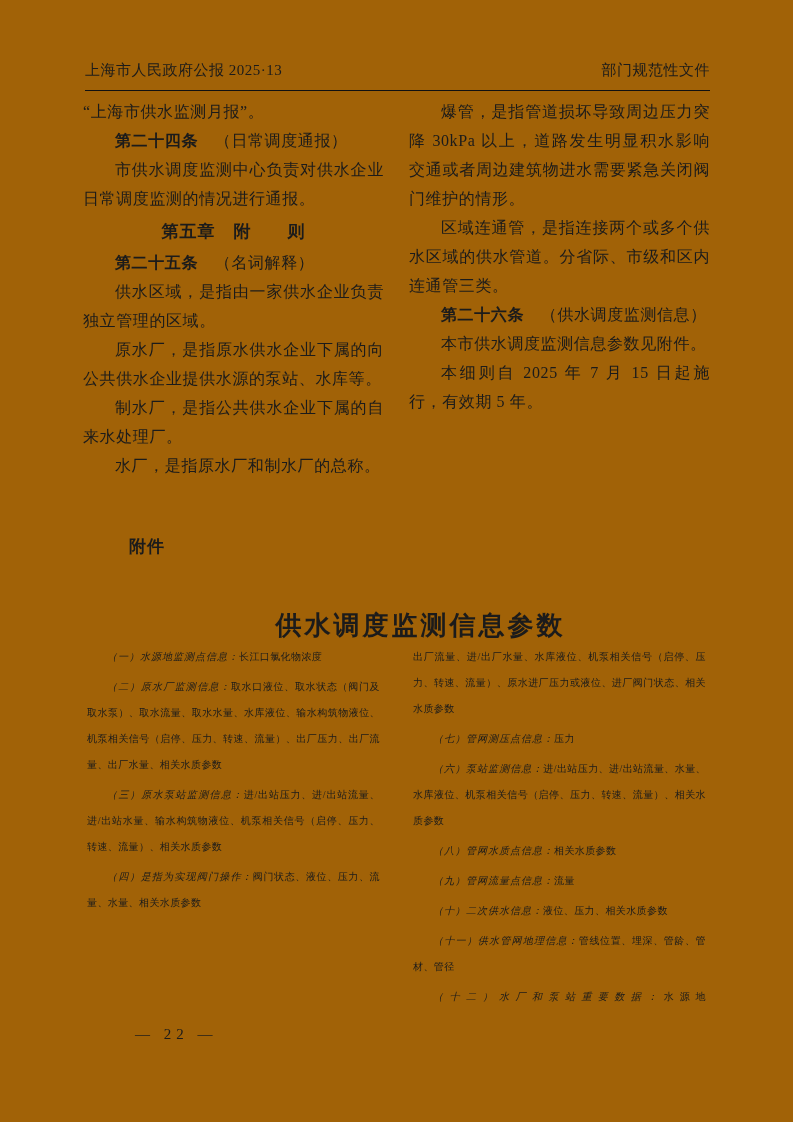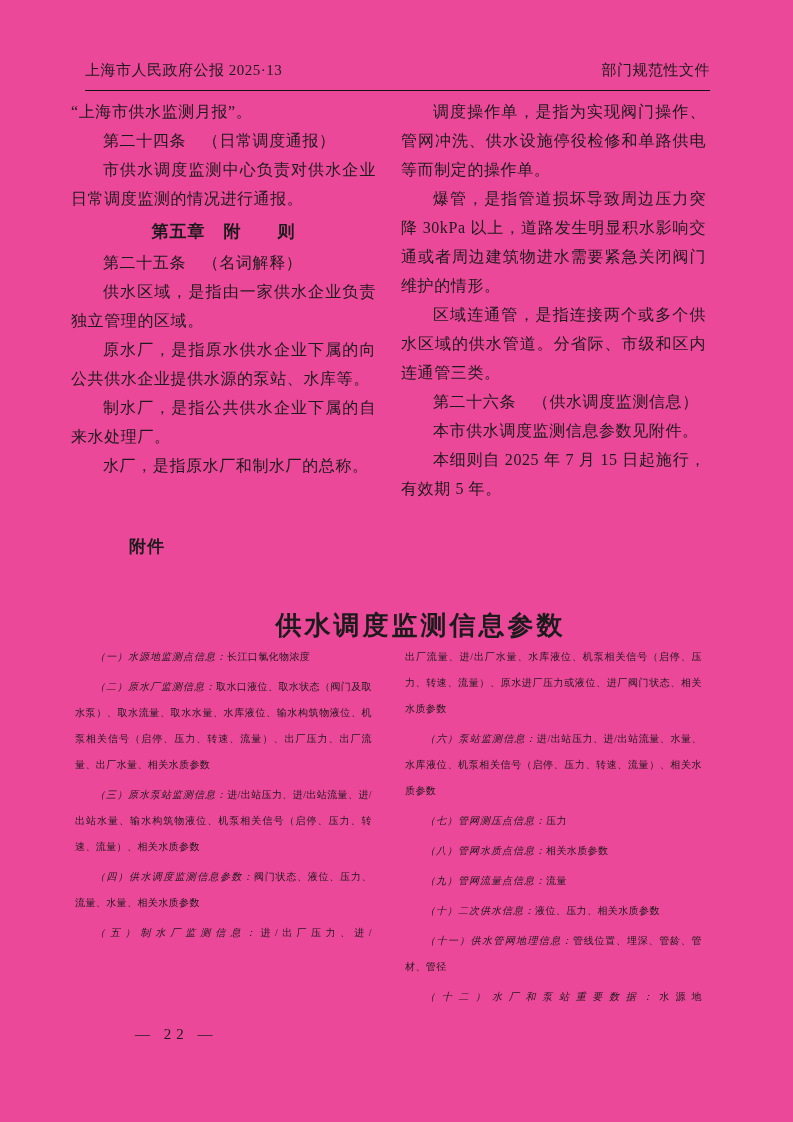--- a/index.html
+++ b/index.html
@@ -1,21 +1,21 @@
 <!DOCTYPE html>
 <html lang="zh"><head>
 <meta charset="utf-8">
 <style>
   html, body { margin: 0; padding: 0; background: #ffffff; }
   .page {
     position: relative;
     width: 793px;
     height: 1122px;
     margin: 0 auto;
-    background: #ec4899;
+    background: #a16207;
     color: #1b1b1b;
     font-family: "Liberation Serif", "DejaVu Serif", serif;
     overflow: hidden;
   }
   
   .doc-header {
     position: absolute;
     top: 61px; left: 85px; right: 83px;
     display: flex;
     justify-content: space-between;
@@ -26,21 +26,21 @@
     position: absolute;
     top: 90px; left: 85px; right: 83px;
     height: 0;
     border: none;
     border-top: 1.6px solid #111;
     margin: 0;
   }
   
   .two-col {
     position: absolute;
-    left: 71px; right: 83px;
+    left: 83px; right: 83px;
     display: flex;
     gap: 25px;
   }
   .col { width: 305px; }
   .article-cols { top: 97px; }
   .article-cols p {
     margin: 0;
     font-size: 16px;
     line-height: 29px;
     text-align: justify;
@@ -52,21 +52,21 @@
     text-indent: 0;
     text-align: center;
     font-family: "Liberation Sans", "DejaVu Sans", sans-serif;
     font-weight: bold;
     font-size: 17px;
     letter-spacing: 1px;
     margin: 4px 0 2px 0;
   }
   .clause-head {
     font-family: "Liberation Sans", "DejaVu Sans", sans-serif;
-    font-weight: normal;
+    font-weight: bold;
     margin-right: 1.05em;
     margin-top: 20px;
   }
   
   .attachment-label {
     position: absolute;
     top: 535px; left: 85px;
     font-family: "Liberation Sans", "DejaVu Sans", sans-serif;
     font-weight: bold;
     font-size: 17px;
@@ -126,44 +126,42 @@
       <p><span class="clause-head">第二十四条</span><span>（日常调度通报）</span></p>
       <p><span>市供水调度监测中心负责对供水企业日常调度监测的情况进行通报。</span></p>
       <p class="chapter"><span>第五章　附　　则</span></p>
       <p><span class="clause-head">第二十五条</span><span>（名词解释）</span></p>
       <p><span>供水区域，是指由一家供水企业负责独立管理的区域。</span></p>
       <p><span>原水厂，是指原水供水企业下属的向公共供水企业提供水源的泵站、水库等。</span></p>
       <p><span>制水厂，是指公共供水企业下属的自来水处理厂。</span></p>
       <p><span>水厂，是指原水厂和制水厂的总称。</span></p>
     </div>
     <div class="col">
-      <p><span>调度操作单，是指为实现阀门操作、管网冲洗、供水设施停役检修和单路供电等而制定的操作单。</span></p>
       <p><span>爆管，是指管道损坏导致周边压力突降 30kPa 以上，道路发生明显积水影响交通或者周边建筑物进水需要紧急关闭阀门维护的情形。</span></p>
       <p><span>区域连通管，是指连接两个或多个供水区域的供水管道。分省际、市级和区内连通管三类。</span></p>
       <p><span class="clause-head">第二十六条</span><span>（供水调度监测信息）</span></p>
       <p><span>本市供水调度监测信息参数见附件。</span></p>
       <p><span>本细则自 2025 年 7 月 15 日起施行，有效期 5 年。</span></p>
     </div>
   </section>
 
   <div class="attachment-label">附件</div>
   <h1 class="attachment-title">供水调度监测信息参数</h1>
 
   <section class="two-col attachment-cols">
     <div class="col">
       <p><span class="item-label">（一）水源地监测点信息：</span><span>长江口氯化物浓度</span></p>
       <p><span class="item-label">（二）原水厂监测信息：</span><span>取水口液位、取水状态（阀门及取水泵）、取水流量、取水水量、水库液位、输水构筑物液位、机泵相关信号（启停、压力、转速、流量）、出厂压力、出厂流量、出厂水量、相关水质参数</span></p>
       <p><span class="item-label">（三）原水泵站监测信息：</span><span>进/出站压力、进/出站流量、进/出站水量、输水构筑物液位、机泵相关信号（启停、压力、转速、流量）、相关水质参数</span></p>
-      <p><span class="item-label">（四）供水调度监测信息参数：</span><span>阀门状态、液位、压力、流量、水量、相关水质参数</span></p>
-      <p class="stretch-last"><span class="item-label">（五）制水厂监测信息：</span><span>进/出厂压力、进/</span></p>
+      <p><span class="item-label">（四）是指为实现阀门操作：</span><span>阀门状态、液位、压力、流量、水量、相关水质参数</span></p>
     </div>
     <div class="col">
       <p class="cont"><span>出厂流量、进/出厂水量、水库液位、机泵相关信号（启停、压力、转速、流量）、原水进厂压力或液位、进厂阀门状态、相关水质参数</span></p>
+      <p><span class="item-label">（七）管网测压点信息：</span><span>压力</span></p>
       <p><span class="item-label">（六）泵站监测信息：</span><span>进/出站压力、进/出站流量、水量、水库液位、机泵相关信号（启停、压力、转速、流量）、相关水质参数</span></p>
-      <p><span class="item-label">（七）管网测压点信息：</span><span>压力</span></p>
       <p><span class="item-label">（八）管网水质点信息：</span><span>相关水质参数</span></p>
       <p><span class="item-label">（九）管网流量点信息：</span><span>流量</span></p>
       <p><span class="item-label">（十）二次供水信息：</span><span>液位、压力、相关水质参数</span></p>
       <p><span class="item-label">（十一）供水管网地理信息：</span><span>管线位置、埋深、管龄、管材、管径</span></p>
       <p class="stretch-last"><span class="item-label">（十二）水厂和泵站重要数据：</span><span>水源地</span></p>
     </div>
   </section>
 
   <div class="page-footer">— 22 —</div>
 

